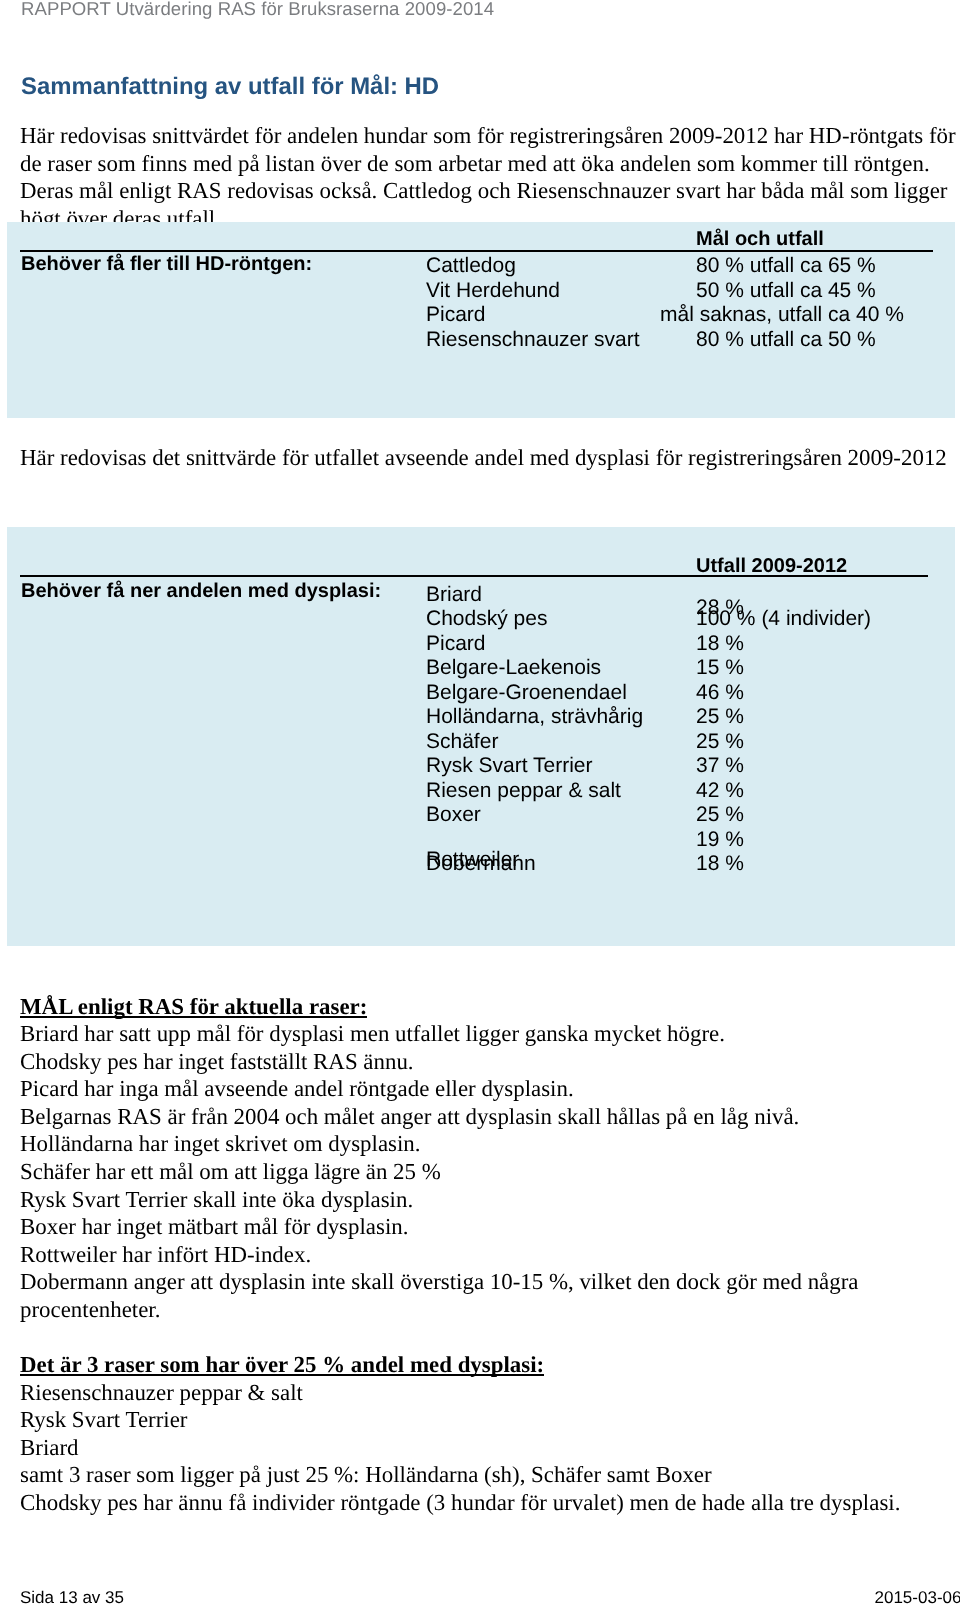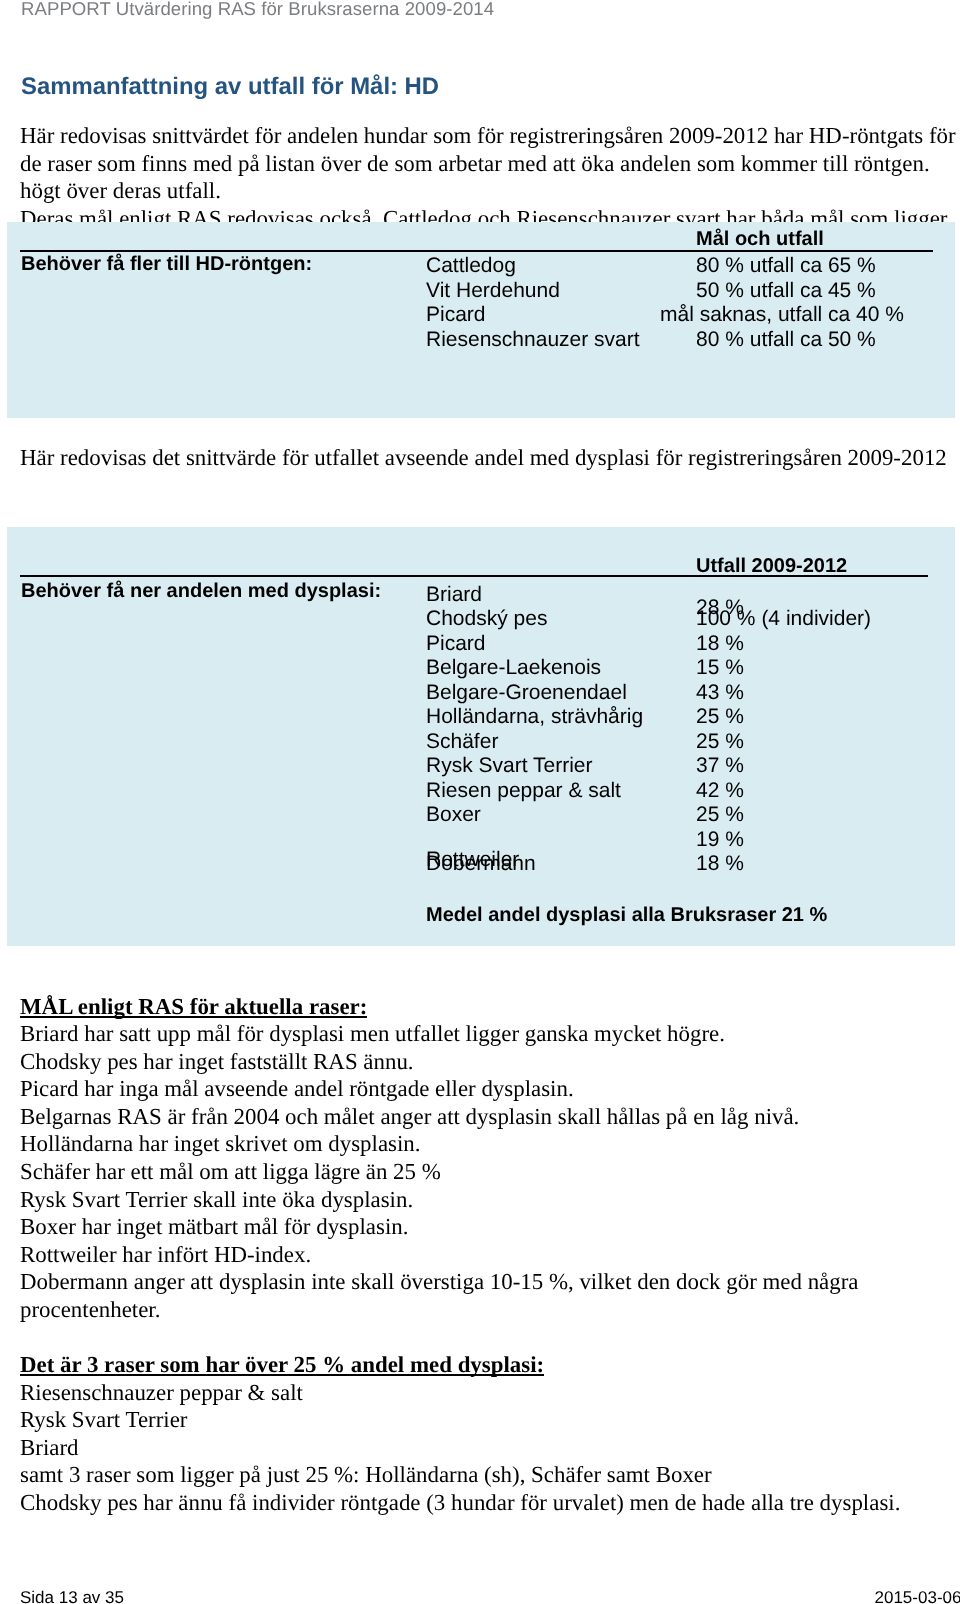--- a/index.html
+++ b/index.html
@@ -37,22 +37,22 @@
 
 <div class="page">
 
   <div class="runhead">RAPPORT Utvärdering RAS för Bruksraserna 2009-2014</div>
 
   <div class="h1">Sammanfattning av utfall för Mål: HD</div>
 
   <div class="para" id="intro" style="left:20px;top:106px;width:930px;margin-top:16px;">
       <div>Här redovisas snittvärdet för andelen hundar som för registreringsåren 2009-2012 har HD-röntgats för</div>
       <div>de raser som finns med på listan över de som arbetar med att öka andelen som kommer till röntgen.</div>
+      <div>Deras mål enligt RAS redovisas också. Cattledog och Riesenschnauzer svart har båda mål som ligger</div>
       <div>högt över deras utfall.</div>
-      <div>Deras mål enligt RAS redovisas också. Cattledog och Riesenschnauzer svart har båda mål som ligger</div>
     </div>
 
   <div class="box" style="left:7px;top:222px;width:948px;height:196px;"></div>
   <div class="rule" style="left:20px;top:249.8px;width:913px;"></div>
   <div class="tbl b" style="left:696px;top:227.5px;">Mål och utfall</div>
   <div class="tbl b" style="left:21px;top:252.5px;">Behöver få fler till HD-röntgen:</div>
   <div id="t1rows">
       <div>
         <div class="tbl" style="left: 426px; top: 254px;">Cattledog</div>
         <div class="tbl" style="left: 696px; top: 254px;">80 % utfall ca 65 %</div>
@@ -91,21 +91,21 @@
       <div>
         <div class="tbl" style="left: 426px; top: 631.58px;">Picard</div>
         <div class="tbl" style="left: 696px; top: 631.58px;">18 %</div>
       </div>
       <div>
         <div class="tbl" style="left: 426px; top: 656.07px;">Belgare-Laekenois</div>
         <div class="tbl" style="left: 696px; top: 656.07px;">15 %</div>
       </div>
       <div>
         <div class="tbl" style="left: 426px; top: 680.56px;">Belgare-Groenendael</div>
-        <div class="tbl" style="left: 696px; top: 680.56px;">43 %</div>
+        <div class="tbl" style="left: 696px; top: 680.56px;">46 %</div>
       </div>
       <div>
         <div class="tbl" style="left: 426px; top: 705.05px;">Holländarna, strävhårig</div>
         <div class="tbl" style="left: 696px; top: 705.05px;">25 %</div>
       </div>
       <div>
         <div class="tbl" style="left: 426px; top: 729.54px;">Schäfer</div>
         <div class="tbl" style="left: 696px; top: 729.54px;">25 %</div>
       </div>
       <div>
@@ -122,20 +122,19 @@
       </div>
       <div>
         <div class="tbl" style="left: 426px; top: 827.5px; margin-top: 20px;">Rottweiler</div>
         <div class="tbl" style="left: 696px; top: 827.5px;">19 %</div>
       </div>
       <div>
         <div class="tbl" style="left: 426px; top: 851.99px;">Dobermann</div>
         <div class="tbl" style="left: 696px; top: 851.99px;">18 %</div>
       </div>
     </div>
-  <div class="tbl b" style="left:426px;top:903.5px;">Medel andel dysplasi alla Bruksraser 21 %</div>
 
   <div class="para" id="sec1" style="left:20px;top:992.5px;width:930px;"><div class="underline-title" style="font-weight: bold;">MÅL enligt RAS för aktuella raser:</div><div>Briard har satt upp mål för dysplasi men utfallet ligger ganska mycket högre.</div><div>Chodsky pes har inget fastställt RAS ännu.</div><div>Picard har inga mål avseende andel röntgade eller dysplasin.</div><div>Belgarnas RAS är från 2004 och målet anger att dysplasin skall hållas på en låg nivå.</div><div>Holländarna har inget skrivet om dysplasin.</div><div>Schäfer har ett mål om att ligga lägre än 25 %</div><div>Rysk Svart Terrier skall inte öka dysplasin.</div><div>Boxer har inget mätbart mål för dysplasin.</div><div>Rottweiler har infört HD-index.</div><div>Dobermann anger att dysplasin inte skall överstiga 10-15 %, vilket den dock gör med några</div><div>procentenheter.</div></div>
   <div class="para" id="sec2" style="left:20px;top:1351px;width:930px;"><div class="underline-title" style="font-weight: bold;">Det är 3 raser som har över 25 % andel med dysplasi:</div><div>Riesenschnauzer peppar &amp; salt</div><div>Rysk Svart Terrier</div><div>Briard</div><div>samt 3 raser som ligger på just 25 %: Holländarna (sh), Schäfer samt Boxer</div><div>Chodsky pes har ännu få individer röntgade (3 hundar för urvalet) men de hade alla tre dysplasi.</div></div>
 
   <div class="footer" style="left:20px;top:1588px;white-space:nowrap;">Sida 13 av 35</div>
   <div class="footer" style="left:874.5px;top:1588px;white-space:nowrap;">2015-03-06</div>
 </div>
 
 </body></html>

